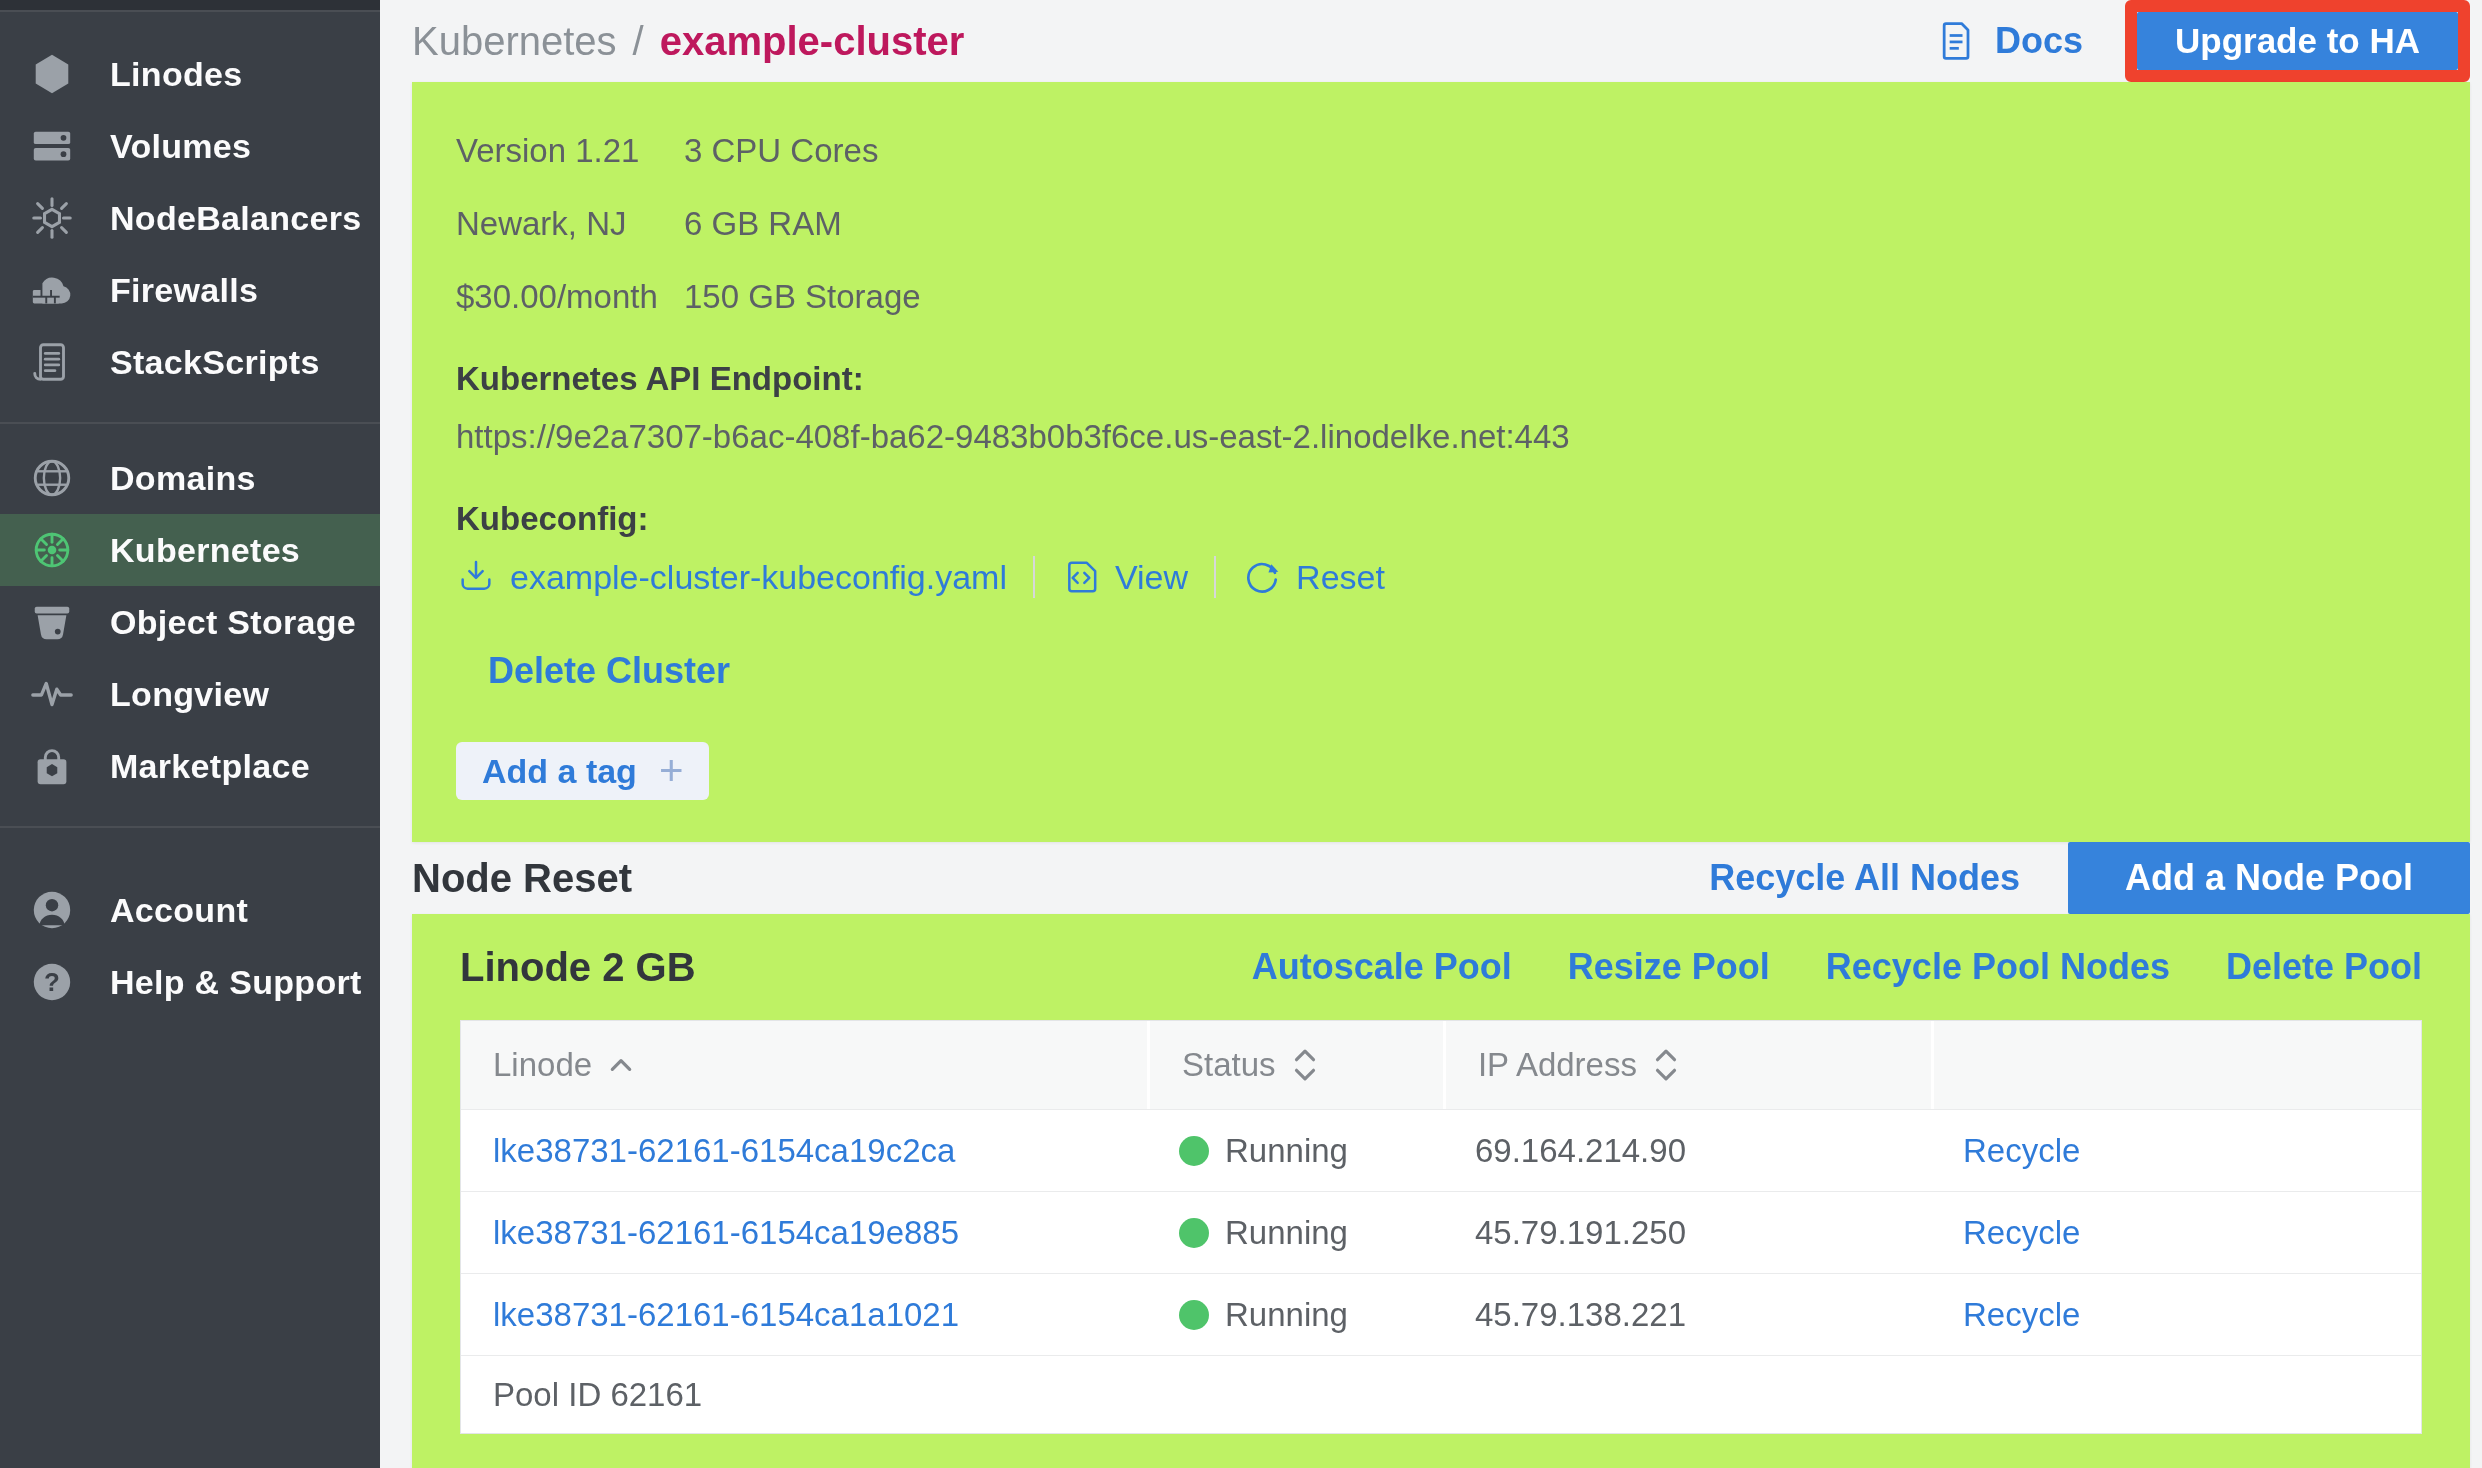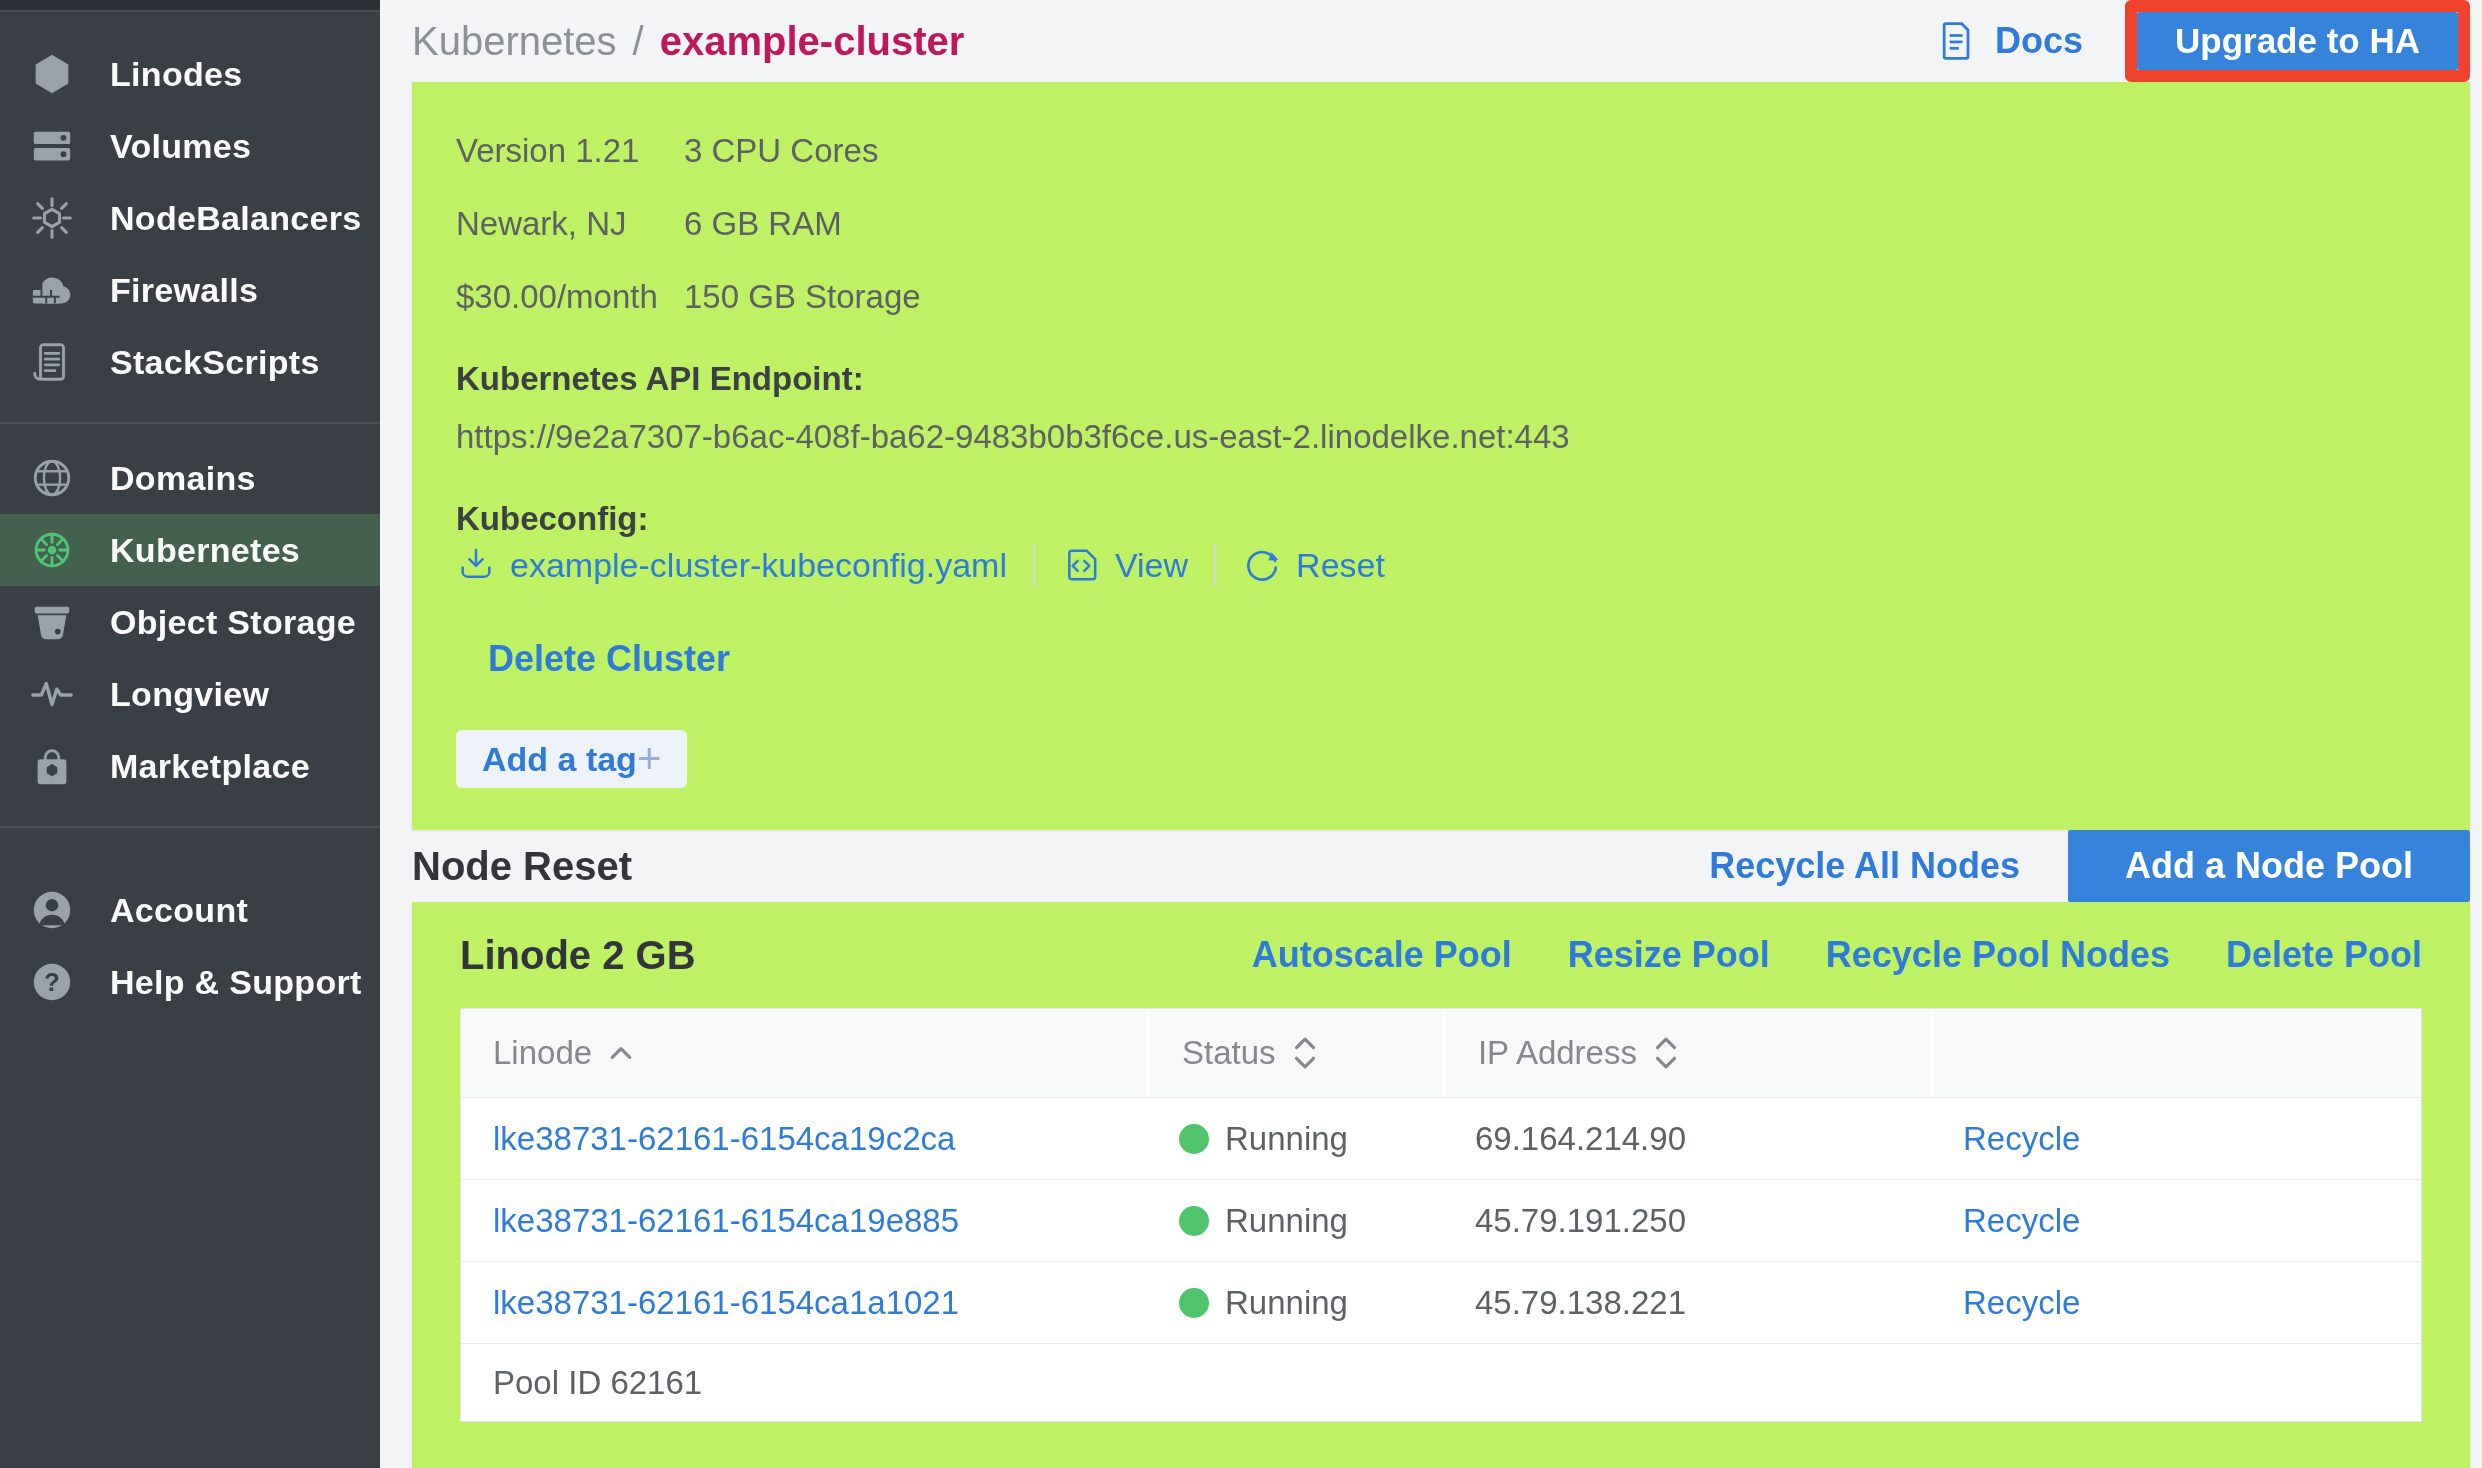--- a/index.html
+++ b/index.html
@@ -31,25 +31,25 @@
   .btn-primary {
     background:#3683dc; color:#fff; border:none; border-radius:2px;
     font-family:inherit; font-size:35px; font-weight:700; height:58px; padding:0 38px; cursor:pointer;
   }
   
   .card { background:#bef264; box-shadow:0 1px 3px rgba(0,0,0,.07); }
   .summary-card { padding:50px 48px 42px 44px; }
   .spec-grid { display:grid; grid-template-columns:228px auto; row-gap:35px; font-size:33px; color:#5d6166; }
   .block-label { margin-top:44px; font-size:33px; font-weight:700; color:#3c4045; }
   .endpoint-url { margin-top:20px; font-size:33px; color:#5d6166; }
-  .kubeconfig-row { margin-top:6px; display:flex; align-items:center; }
+  .kubeconfig-row { margin-top:18px; display:flex; align-items:center; }
   .kc-link { color:#2f7bd9; font-size:34px; display:flex; align-items:center; gap:14px; cursor:pointer; text-decoration:none; }
   .kc-sep { width:2px; height:42px; background:#d6d8da; margin:0 26px; }
   .delete-cluster { margin:52px 0 0 32px; font-size:36px; font-weight:700; color:#2f7bd9; cursor:pointer; display:inline-block; text-decoration:none; }
-  .tag-chip { margin-top:50px; display:inline-flex; align-items:center; height:58px; background:#eef2f9; border-radius:6px; padding:0 26px; cursor:pointer; }
+  .tag-chip { margin-top:50px; display:inline-flex; align-items:center; height:58px; background:#eef2f9; border-radius:6px; padding:0 26px; gap:22px; cursor:pointer; }
   .tag-chip .label { color:#2f7bd9; font-size:34px; font-weight:700; }
   .tag-chip .plus { color:#96aed6; font-size:42px; font-weight:400; line-height:1; }
   
   .pools-head { height:158px; display:flex; align-items:center; justify-content:space-between; }
   .section-title { font-size:40px; font-weight:700; color:#32363c; }
   .pools-head-right { display:flex; align-items:center; gap:48px; }
   .link-action { color:#2f7bd9; font-size:36px; font-weight:600; cursor:pointer; text-decoration:none; }
   .btn-add-pool { height:72px; padding:0 57px; font-size:36px; }
   .pool-card { padding:0 48px 80px 48px; }
   .pool-head { height:106px; display:flex; align-items:center; justify-content:space-between; }

